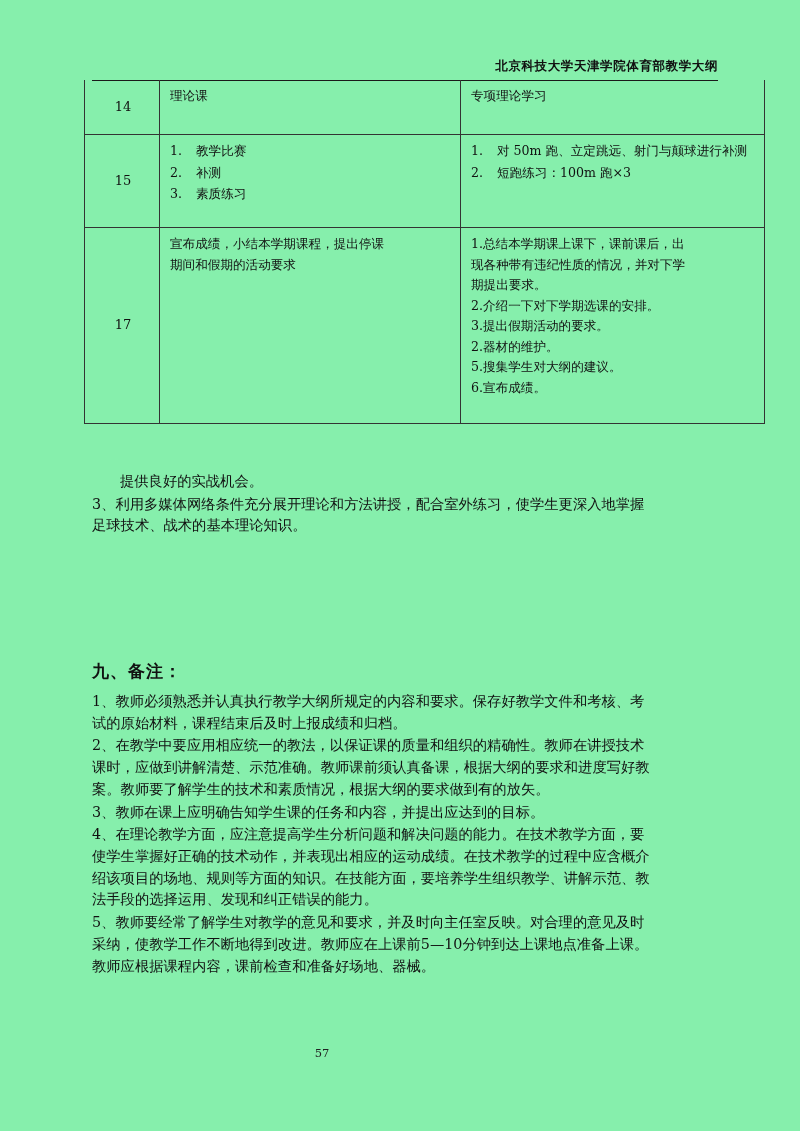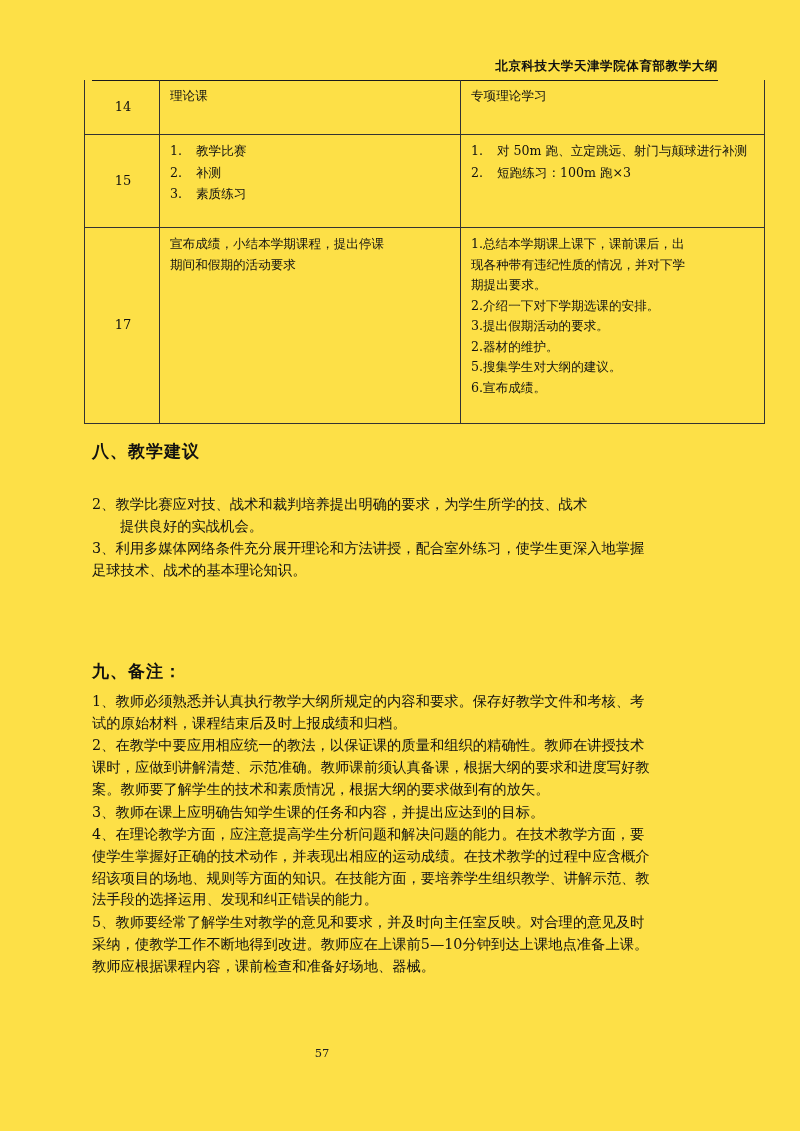--- a/index.html
+++ b/index.html
@@ -5,21 +5,21 @@
   html, body {
     margin: 0;
     padding: 0;
     background: #777;
   }
   .page {
     position: relative;
     width: 800px;
     height: 1131px;
     margin: 0 auto;
-    background: #fde047;
+    background: #86efac;
     box-sizing: border-box;
     font-family: "DejaVu Serif", "Liberation Serif", serif;
     color: #111;
     overflow: hidden;
   }
 
   
   .header {
     position: absolute;
     top: 58px;
@@ -181,24 +181,22 @@
           <p>3.提出假期活动的要求。</p>
           <p>2.器材的维护。</p>
           <p>5.搜集学生对大纲的建议。</p>
           <p>6.宣布成绩。</p>
         </td>
       </tr>
     </tbody>
   </table>
 
   <div class="section sec-eight">
-    <h2 class="section-heading">八、教学建议</h2>
     <div class="body">
       <p class="para">
-        <span class="ln">2、教学比赛应对技、战术和裁判培养提出明确的要求，为学生所学的技、战术</span>
         <span class="ln ind">提供良好的实战机会。</span>
       </p>
       <p class="para">
         <span class="ln">3、利用多媒体网络条件充分展开理论和方法讲授，配合室外练习，使学生更深入地掌握</span>
         <span class="ln">足球技术、战术的基本理论知识。</span>
       </p>
     </div>
   </div>
 
   <div class="section sec-nine">

